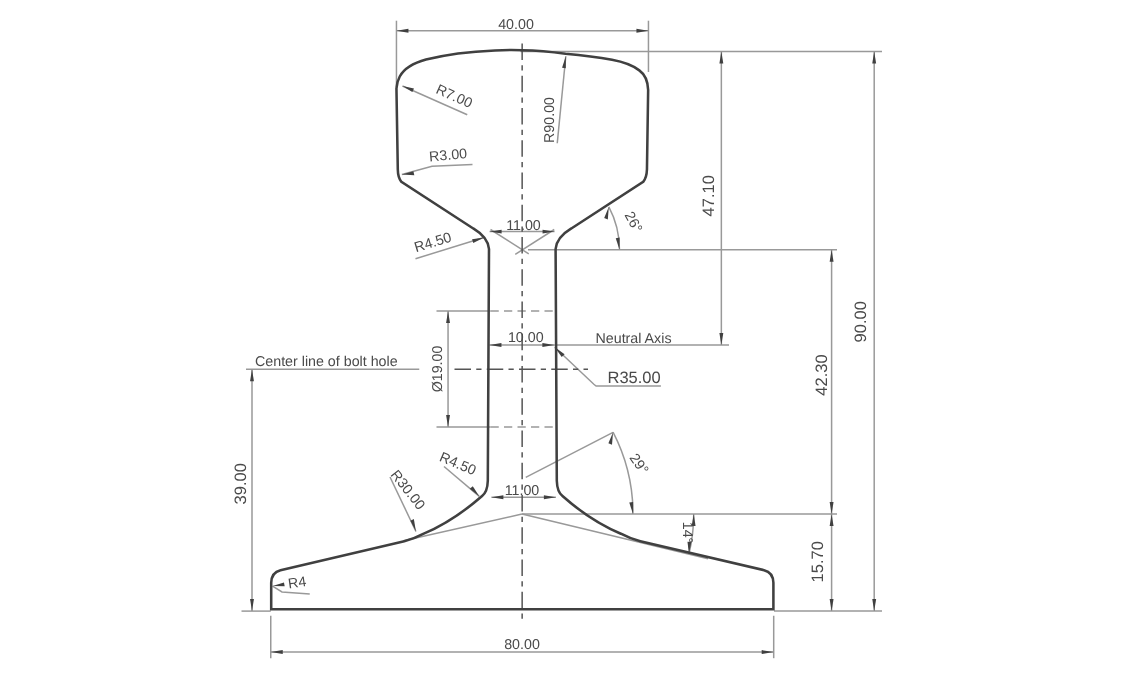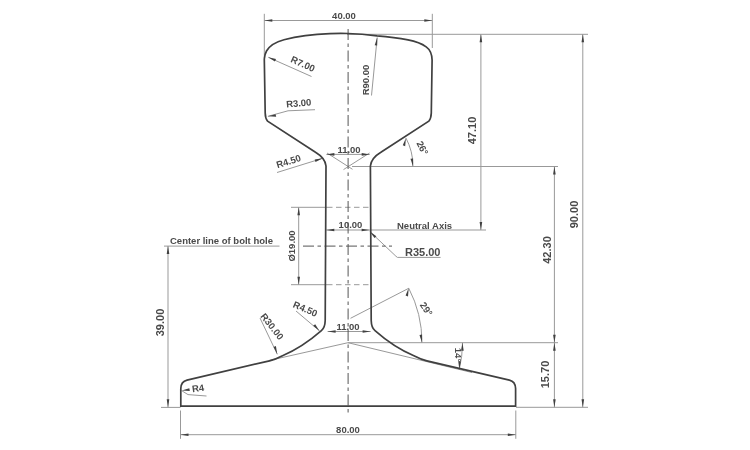--- a/index.html
+++ b/index.html
@@ -1,16 +1,16 @@
 <!DOCTYPE html>
 <html><head>
 <meta charset="utf-8">
 <style>
   html,body{margin:0;padding:0;background:#ffffff;}
-  #wrap{width:750px;height:450px;background:#fde047;overflow:hidden;opacity:0.999;will-change:transform;transform:translateZ(0);font-weight:bold;}
+  #wrap{width:750px;height:450px;background:#fde047;overflow:hidden;opacity:0.999;will-change:transform;transform:translateZ(0);}
   text{font-family:"Liberation Sans", sans-serif; fill:#4a4a4a;}
 </style>
 </head>
 <body>
 <div id="wrap">
 <svg width="750" height="450" viewBox="0 0 750 450">
 <rect x="0" y="0" width="750" height="450" fill="#ffffff"></rect>
 
 <g stroke="#999999" stroke-width="1" fill="none">
 

